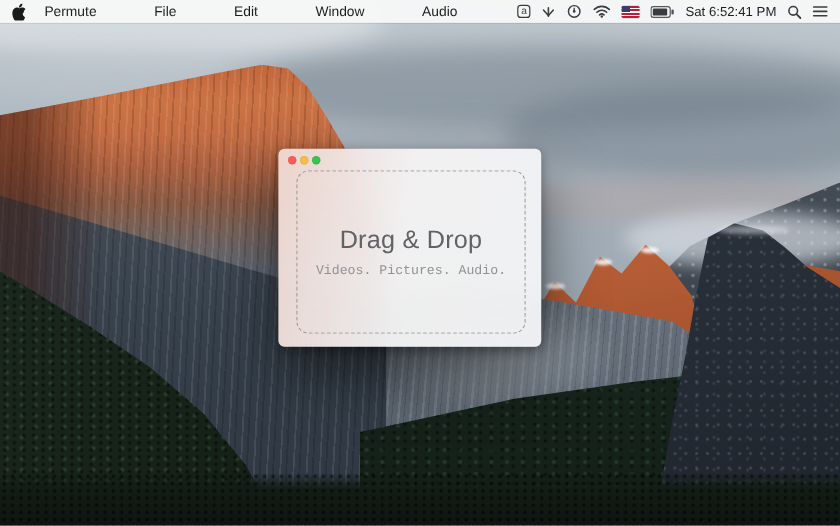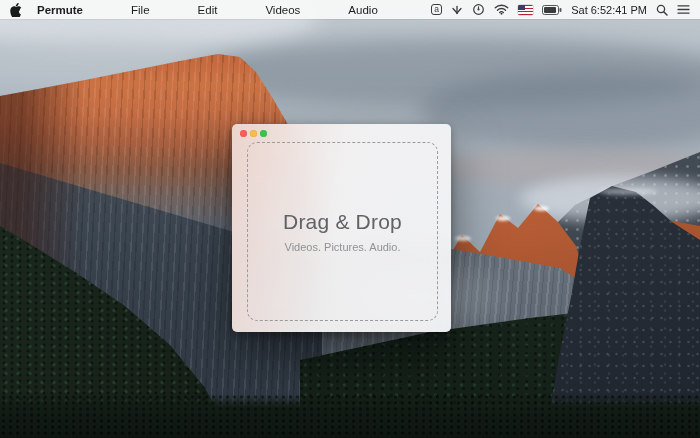--- a/index.html
+++ b/index.html
@@ -53,45 +53,45 @@
     background-size:8px 6px,12px 9px,100% 100%; }
   .forest-bottom { position:absolute; left:0; right:0; bottom:0; height:44px;
     background-image:radial-gradient(circle,rgba(0,0,0,.5) 1px,transparent 2px),linear-gradient(to bottom,rgba(16,24,18,0) 0,#121d15 14px,#0d1510 100%);
     background-size:7px 6px,100% 100%; }
 
   
   .menubar { position:absolute; left:0; top:0; right:0; height:19px; background:rgba(246,247,247,.97);
     display:flex; align-items:center; padding:0 10px; font-size:11.5px; color:#1d1d1f; z-index:30;
     box-shadow:0 0 1px rgba(0,0,0,.35); }
   .menubar .apple { display:flex; align-items:center; margin-right:15px; }
-  .menubar .appname { font-weight:bold; margin-right:16px; }
+  .menubar .appname { font-weight:normal; margin-right:16px; }
   .menubar .menu { margin-right:16px;margin-left:32px; }
   .statuscluster { margin-left:auto; display:flex; align-items:center; gap:9px; }
   .sicon { display:flex; align-items:center; justify-content:center; height:14px; }
   .a-badge { width:11px; height:11px; border:1px solid #3c3c3e; border-radius:3px; font-size:8.5px; line-height:9px;
     text-align:center; color:#3c3c3e; }
   .flag { width:15px; height:10px; border-radius:1.5px; position:relative; overflow:hidden;
     background:repeating-linear-gradient(to bottom,#b22234 0 1.45px,#ffffff 1.45px 2.9px); box-shadow:0 0 0 .5px rgba(0,0,0,.2); }
   .flag .canton { position:absolute; left:0; top:0; width:6.5px; height:5.5px; background:#3c3b6e; }
   .clocktext { font-size:11px; white-space:nowrap; }
 
   
-  .appwindow { position:absolute; left:232px; top:124px; width:219px; height:208px; border-radius:5px; z-index:20;
+  .appwindow { position:absolute; left:232px; top:124px; width:219px; height:165px; border-radius:5px; z-index:20;
     background:linear-gradient(100deg,rgba(238,216,209,.97) 0%,rgba(241,230,227,.96) 24%,rgba(245,244,244,.95) 48%,rgba(243,244,246,.95) 100%);
     box-shadow:0 22px 50px rgba(0,0,0,.5),0 3px 10px rgba(0,0,0,.3);
     backdrop-filter:blur(10px); }
   .traffic { position:absolute; left:8px; top:6px; display:flex; gap:3px; }
   .tl { width:7px; height:7px; border-radius:50%; }
   .tl-close { background:#fd5d55; box-shadow:inset 0 0 1px rgba(0,0,0,.25); }
   .tl-min   { background:#f8bd46; box-shadow:inset 0 0 1px rgba(0,0,0,.25); }
   .tl-zoom  { background:#35c64b; box-shadow:inset 0 0 1px rgba(0,0,0,.25); }
   .dropzone { position:absolute; left:15px; right:13px; top:18px; bottom:11px; border:1.5px dashed #9b9b9b; border-radius:10px;
     display:flex; flex-direction:column; align-items:center; justify-content:center; gap:7px; }
   .drop-title { font-size:21px; color:#606266; letter-spacing:.2px; }
-  .drop-sub { font-size:11px; color:#909295; }
+  .drop-sub { font-size:11px; color:#909295;font-family:Liberation Mono, monospace; }
 
   svg { display:block; }
 </style>
 </head>
 <body>
 
 <div class="wallpaper">
   <div class="layer sky"></div>
   <div class="cloud cloud-light-tl"></div>
   <div class="cloud cloud-dark-band"></div>
@@ -122,21 +122,21 @@
   <span class="apple">
     <span class="sicon">
       <svg width="12" height="14" viewBox="0 0 13 16">
           <path fill="#1a1a1a" d="M8.7 2.6c.6-.7 1-1.7.9-2.6-.9 0-1.9.6-2.5 1.3-.6.6-1 1.6-.9 2.5 1 .1 1.9-.5 2.5-1.2zM10.8 8.4c0-2 1.6-2.9 1.7-3-.9-1.3-2.3-1.5-2.8-1.6-1.2-.1-2.4.7-3 .7-.6 0-1.6-.7-2.6-.7C2.7 3.9 1.1 5 .4 6.7c-1.1 2.6.1 6.4 1.2 8.5.5 1 1.2 2.1 2.1 2.1.8 0 1.2-.5 2.5-.5s1.5.5 2.6.5 1.7-1 2.3-2c.7-1.2 1-2.3 1-2.4-.1 0-2.3-.9-2.3-3.5z"></path>
         </svg>
     </span>
   </span>
   <span class="appname">Permute</span>
   <span class="menu">File</span>
   <span class="menu">Edit</span>
-  <span class="menu">Videos</span>
+  <span class="menu">Window</span>
   <span class="menu">Audio</span>
 
   <span class="statuscluster">
     <span class="sicon">
       <span class="a-badge">a</span>
     </span>
     <span class="sicon">
       <svg width="12" height="12" viewBox="0 0 12 12">
           <g stroke="#3c3c3e" stroke-width="1.3" fill="none" stroke-linecap="round">
             <path d="M6 9.5 L6 2.5"></path>

